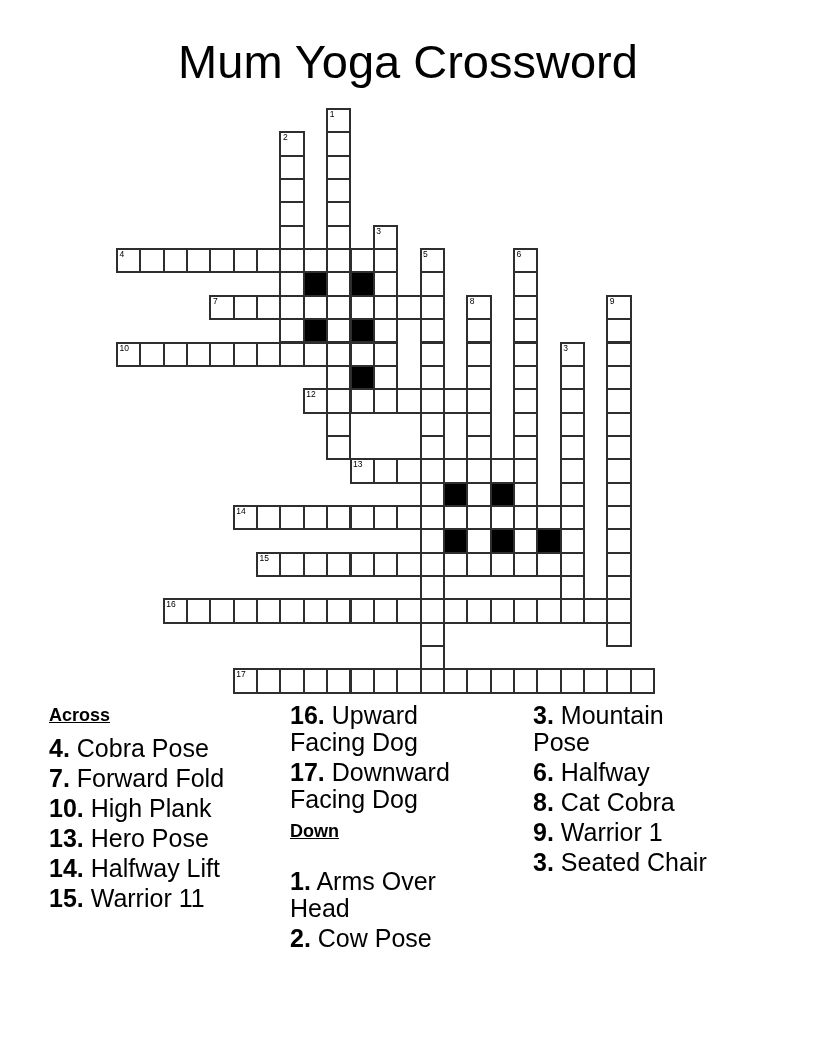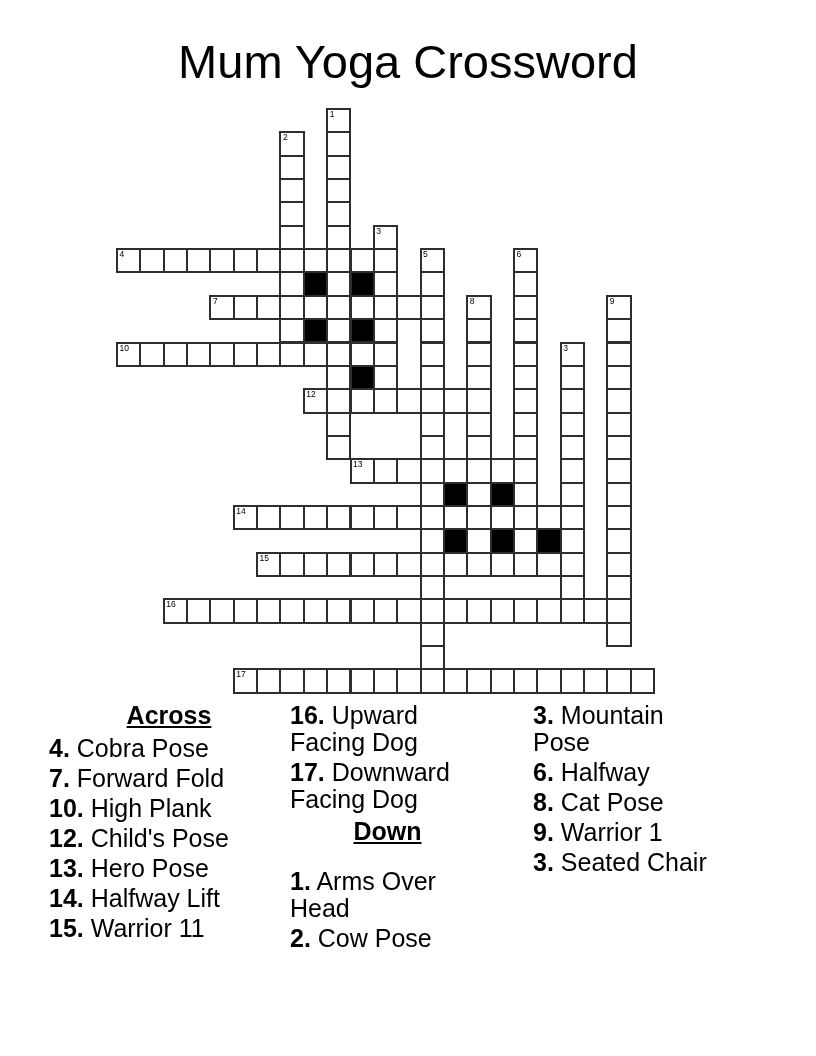--- a/index.html
+++ b/index.html
@@ -19,23 +19,22 @@
   .cell.black{background:#000;}
   .cellnum{
     position:absolute;top:-1px;left:1.5px;font-size:8.5px;line-height:10px;
     color:#000;font-weight:400;
   }
   .clue-col{position:absolute;top:702px;font-size:25px;line-height:27px;}
   #col1{left:49px;width:240px;}
   #col2{left:290px;width:195px;}
   #col3{left:533px;width:230px;}
   .hdr{
-    font-weight:bold;text-decoration:underline;font-size:25px;
+    font-weight:bold;text-decoration:underline;font-size:18px;
     margin:0 0 6px 0;
-    text-align:center;
   }
   .hdr.down{margin-top:5px;margin-bottom:23px;}
   .clue{margin:0 0 3px 0;white-space:pre-line;}
   .clue .n{font-weight:bold;white-space:normal;}
 </style>
 </head>
 <body>
 
 <div class="title">Mum Yoga Crossword</div>
 
@@ -277,35 +276,34 @@
     <div class="cell" style="left: 583px; top: 668.4px;"></div>
     <div class="cell" style="left: 606.35px; top: 668.4px;"></div>
     <div class="cell" style="left: 629.7px; top: 668.4px;"></div>
   </div>
 
 <div class="clue-col" id="col1">
     <div class="hdr">Across</div>
     <div class="clue"><span class="n">4.</span><span> Cobra Pose</span></div>
     <div class="clue"><span class="n">7.</span><span> Forward Fold</span></div>
     <div class="clue"><span class="n">10.</span><span> High Plank</span></div>
-    <div class="clue"><span class="n">12.</span><span> Child's Pose</span></div>
     <div class="clue"><span class="n">13.</span><span> Hero Pose</span></div>
     <div class="clue"><span class="n">14.</span><span> Halfway Lift</span></div>
     <div class="clue"><span class="n">15.</span><span> Warrior 11</span></div>
   </div>
 <div class="clue-col" id="col2">
     <div class="clue"><span class="n">16.</span><span> Upward
 Facing Dog</span></div>
     <div class="clue"><span class="n">17.</span><span> Downward
 Facing Dog</span></div>
     <div class="hdr down">Down</div>
     <div class="clue"><span class="n">1.</span><span> Arms Over
 Head</span></div>
     <div class="clue"><span class="n">2.</span><span> Cow Pose</span></div>
   </div>
 <div class="clue-col" id="col3">
     <div class="clue"><span class="n">3.</span><span> Mountain
 Pose</span></div>
     <div class="clue"><span class="n">6.</span><span> Halfway</span></div>
-    <div class="clue"><span class="n">8.</span><span> Cat Pose</span></div>
+    <div class="clue"><span class="n">8.</span><span> Cat Cobra</span></div>
     <div class="clue"><span class="n">9.</span><span> Warrior 1</span></div>
     <div class="clue"><span class="n">3.</span><span> Seated Chair</span></div>
   </div>
 
 </body></html>

